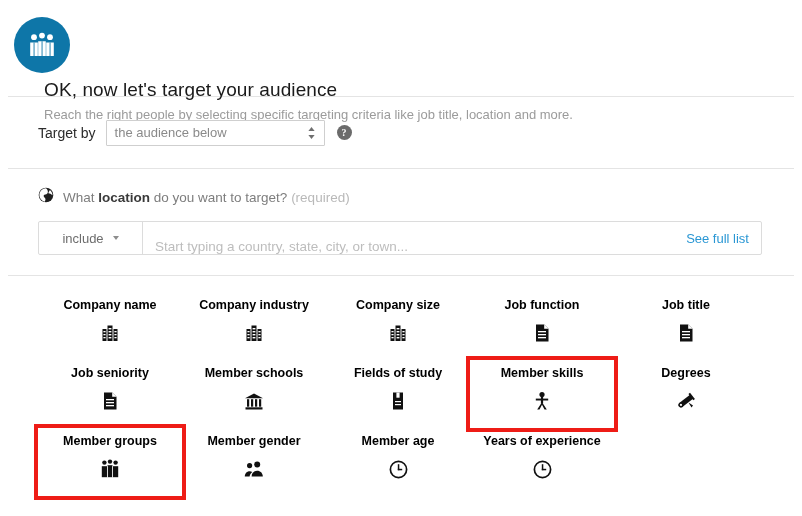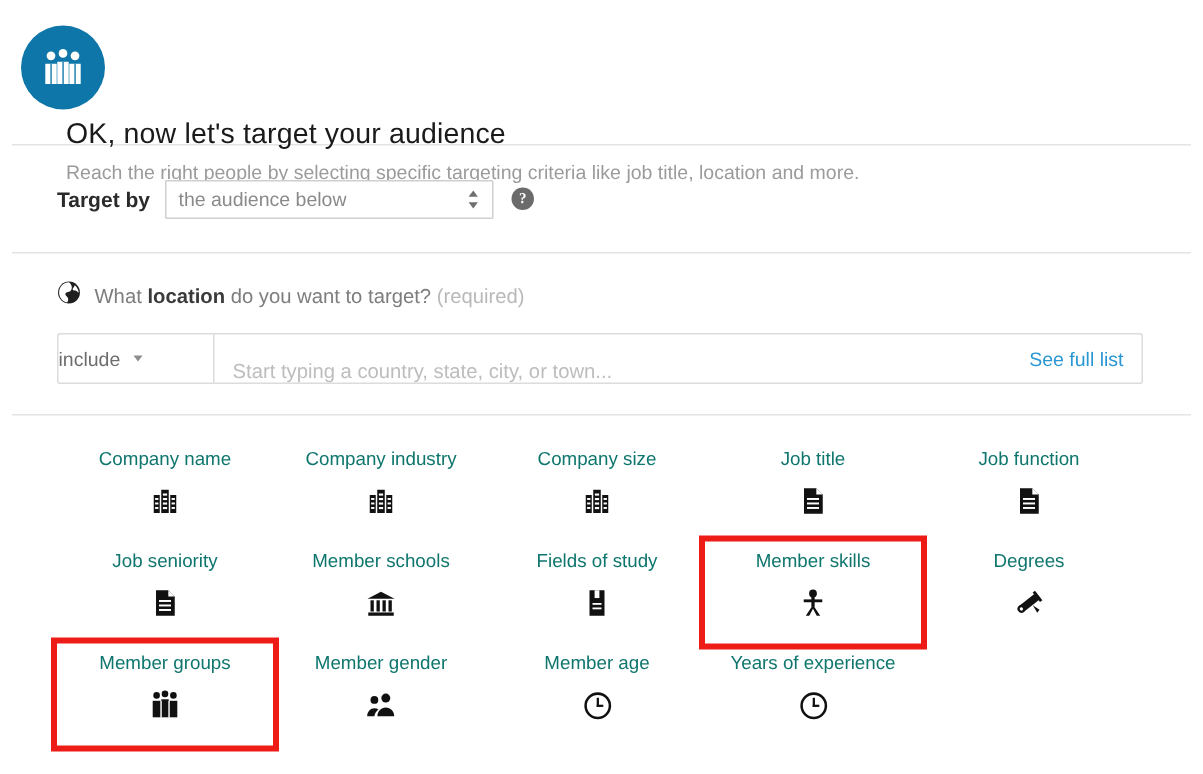--- a/index.html
+++ b/index.html
@@ -32,21 +32,21 @@
   }
 
   .divider { height:1px; background:#e4e4e4; margin:0 8px; }
 
   
   .targetby-row {
     display:flex; align-items:center;
     height: 71px; padding-left: 38px;
   }
   .targetby-label {
-    font-size:14px; font-weight:bold; color:#2b2b2b; margin-right:10px;
+    font-size:14px; font-weight:normal; color:#2b2b2b; margin-right:10px;
   }
   .select-wrap {
     position:relative; width:219px; height:26px;
     border:1px solid #cfcfcf; border-radius:1px;
     background:#fff;
     display:flex; align-items:center;
   }
   .select-wrap .val {
     font-size:13px; color:#8a8a8a; padding-left:8px;
     white-space:nowrap; overflow:hidden;
@@ -69,21 +69,21 @@
   .loc-q-text { font-size:13.5px; color:#7d7d7d; }
   .loc-q-text b { color:#3a3a3a; font-weight:bold; }
   .loc-q-req { color:#b9b9b9; }
 
   .loc-input-row {
     display:flex; width:724px; height:34px;
     border:1px solid #dcdcdc; border-radius:2px; background:#fff;
   }
   .include-box {
     width:104px; border-right:1px solid #dcdcdc;
-    display:flex; align-items:center; justify-content:flex-start;
+    display:flex; align-items:center; justify-content:center;
     font-size:13px; color:#6d6d6d; position:relative;
   }
   .include-box .caret {
     margin-left:9px; width:0;height:0;
     border-left:3.5px solid transparent; border-right:3.5px solid transparent;
     border-top:4px solid #8d8d8d;
   }
   .loc-input {
     flex:1; display:flex; align-items:flex-end;
     padding-left:12px; font-size:13.5px; color:#bdbdbd;
@@ -100,21 +100,21 @@
     margin-bottom:14px;
   }
   .crit-grid { width:740px; }
   .crit-row { display:flex; }
   .crit-cell {
     width:144px; height:68px;
     display:flex; flex-direction:column; align-items:center;
     padding-top:6px; position:relative;
   }
   .crit-label {
-    font-size:12.5px; color:#0f766e; white-space:nowrap; margin-bottom:10px;
+    font-size:12.5px; color:#000000; white-space:nowrap; margin-bottom:10px;font-weight:bold;
   }
   .crit-icon { display:flex; align-items:center; justify-content:center; height:22px; }
   .crit-cell.hl {
     outline:4px solid #ee1c16; background:#fff; z-index:5;
   }
 </style>
 </head>
 <body>
 
 <div id="page">
@@ -240,33 +240,33 @@
                 <rect x="8.6" y="8" width="2.8" height="1.4" fill="#fff"></rect>
                 <rect x="8.6" y="11" width="2.8" height="1.4" fill="#fff"></rect>
                 <rect x="8.6" y="14" width="2.8" height="1.4" fill="#fff"></rect>
                 <rect x="14.4" y="8" width="2.2" height="1.3" fill="#fff"></rect>
                 <rect x="14.4" y="11" width="2.2" height="1.3" fill="#fff"></rect>
                 <rect x="14.4" y="14" width="2.2" height="1.3" fill="#fff"></rect>
               </svg>
             </div>
           </div>
           <div class="crit-cell">
-            <div class="crit-label">Job title</div>
+            <div class="crit-label">Job function</div>
             <div class="crit-icon">
               <svg width="18" height="20" viewBox="0 0 18 20">
                 <path d="M3 1.5h8.2L15.5 5.7V18.5H3z" fill="#111"></path>
                 <path d="M11.2 1.5L15.5 5.7h-4.3z" fill="#fff"></path>
                 <rect x="5" y="8" width="8" height="1.3" fill="#fff"></rect>
                 <rect x="5" y="11" width="8" height="1.3" fill="#fff"></rect>
                 <rect x="5" y="14" width="8" height="1.3" fill="#fff"></rect>
               </svg>
             </div>
           </div>
           <div class="crit-cell">
-            <div class="crit-label">Job function</div>
+            <div class="crit-label">Job title</div>
             <div class="crit-icon">
               <svg width="18" height="20" viewBox="0 0 18 20">
                 <path d="M3 1.5h8.2L15.5 5.7V18.5H3z" fill="#111"></path>
                 <path d="M11.2 1.5L15.5 5.7h-4.3z" fill="#fff"></path>
                 <rect x="5" y="8" width="8" height="1.3" fill="#fff"></rect>
                 <rect x="5" y="11" width="8" height="1.3" fill="#fff"></rect>
                 <rect x="5" y="14" width="8" height="1.3" fill="#fff"></rect>
               </svg>
             </div>
           </div>

